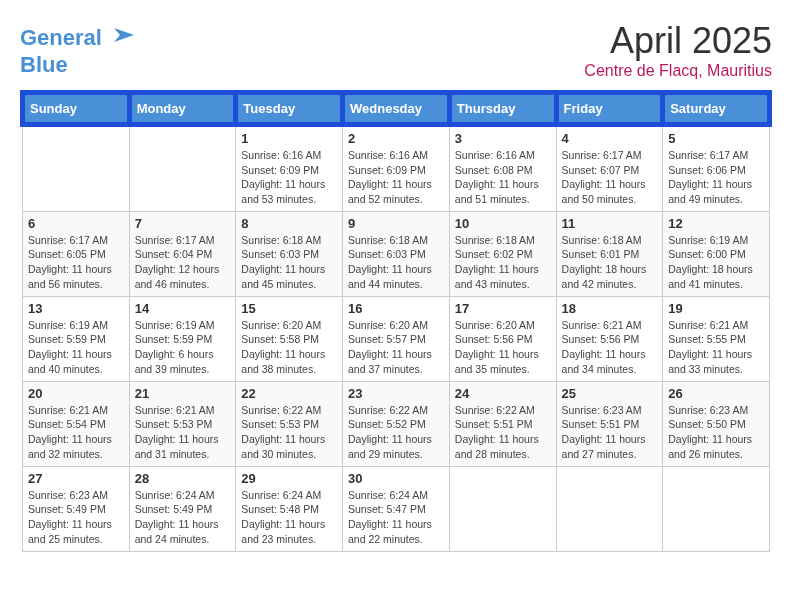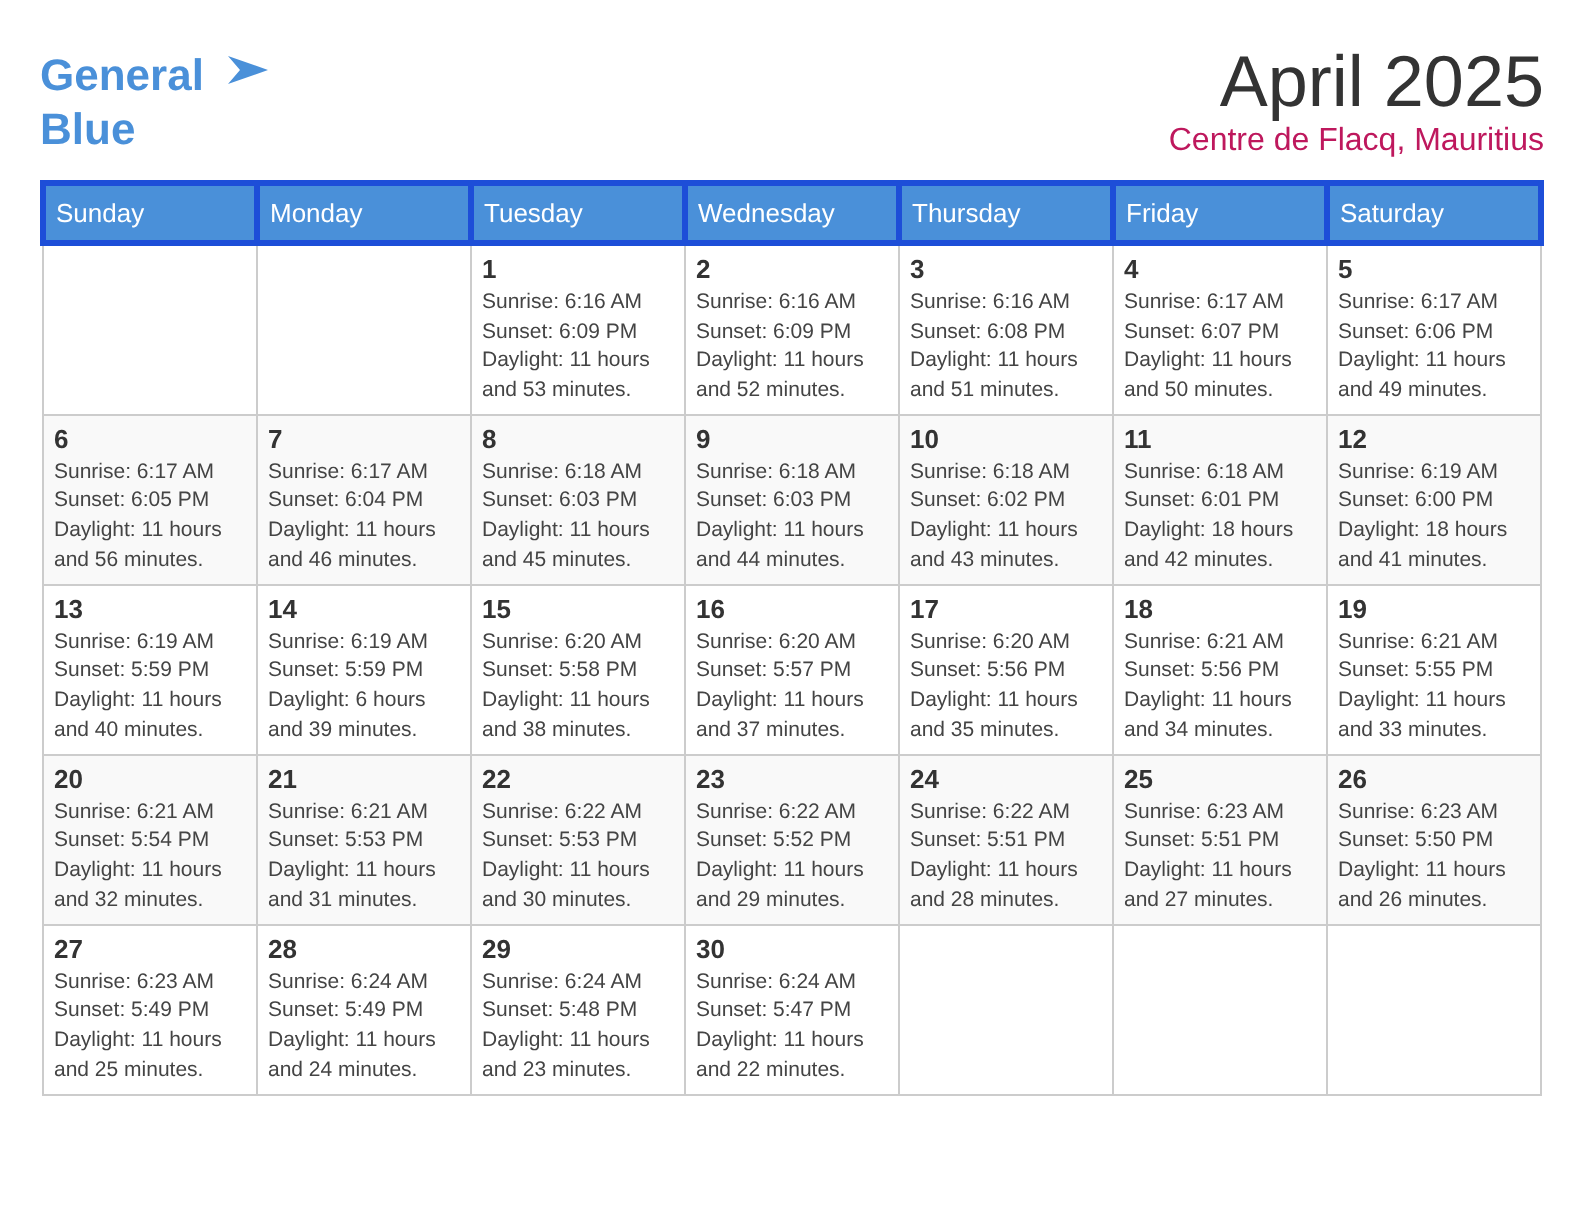--- a/index.html
+++ b/index.html
@@ -50,22 +50,22 @@
       width: 100%;
       border-collapse: collapse;
       font-size: 11px;
     }
     .calendar th {
       background-color: #4a90d9;
       color: #fff;
       text-align: left;
       padding: 6px 5px;
       font-size: 13px;
-      font-weight: normal;
-      border: 3px solid #1d4ed8;
+      font-weight: bold;
+      border: 5px solid #1d4ed8;
     }
     .calendar td {
       border: 1px solid #ccc;
       vertical-align: top;
       padding: 4px 5px;
       height: 85px;
       width: 107px;
       background: #fff;
     }
     .calendar tr:nth-child(even) td {
@@ -177,21 +177,21 @@
           <div>Sunrise: 6:17 AM</div>
           <div>Sunset: 6:05 PM</div>
           <div>Daylight: 11 hours and 56 minutes.</div>
         </div>
       </td>
         <td>
         <span class="day-number">7</span>
         <div class="day-info">
           <div>Sunrise: 6:17 AM</div>
           <div>Sunset: 6:04 PM</div>
-          <div>Daylight: 11 hours and 46 minutes.</div>
+          <div>Daylight: 12 hours and 46 minutes.</div>
         </div>
       </td>
         <td>
         <span class="day-number">8</span>
         <div class="day-info">
           <div>Sunrise: 6:18 AM</div>
           <div>Sunset: 6:03 PM</div>
           <div>Daylight: 11 hours and 45 minutes.</div>
         </div>
       </td>

